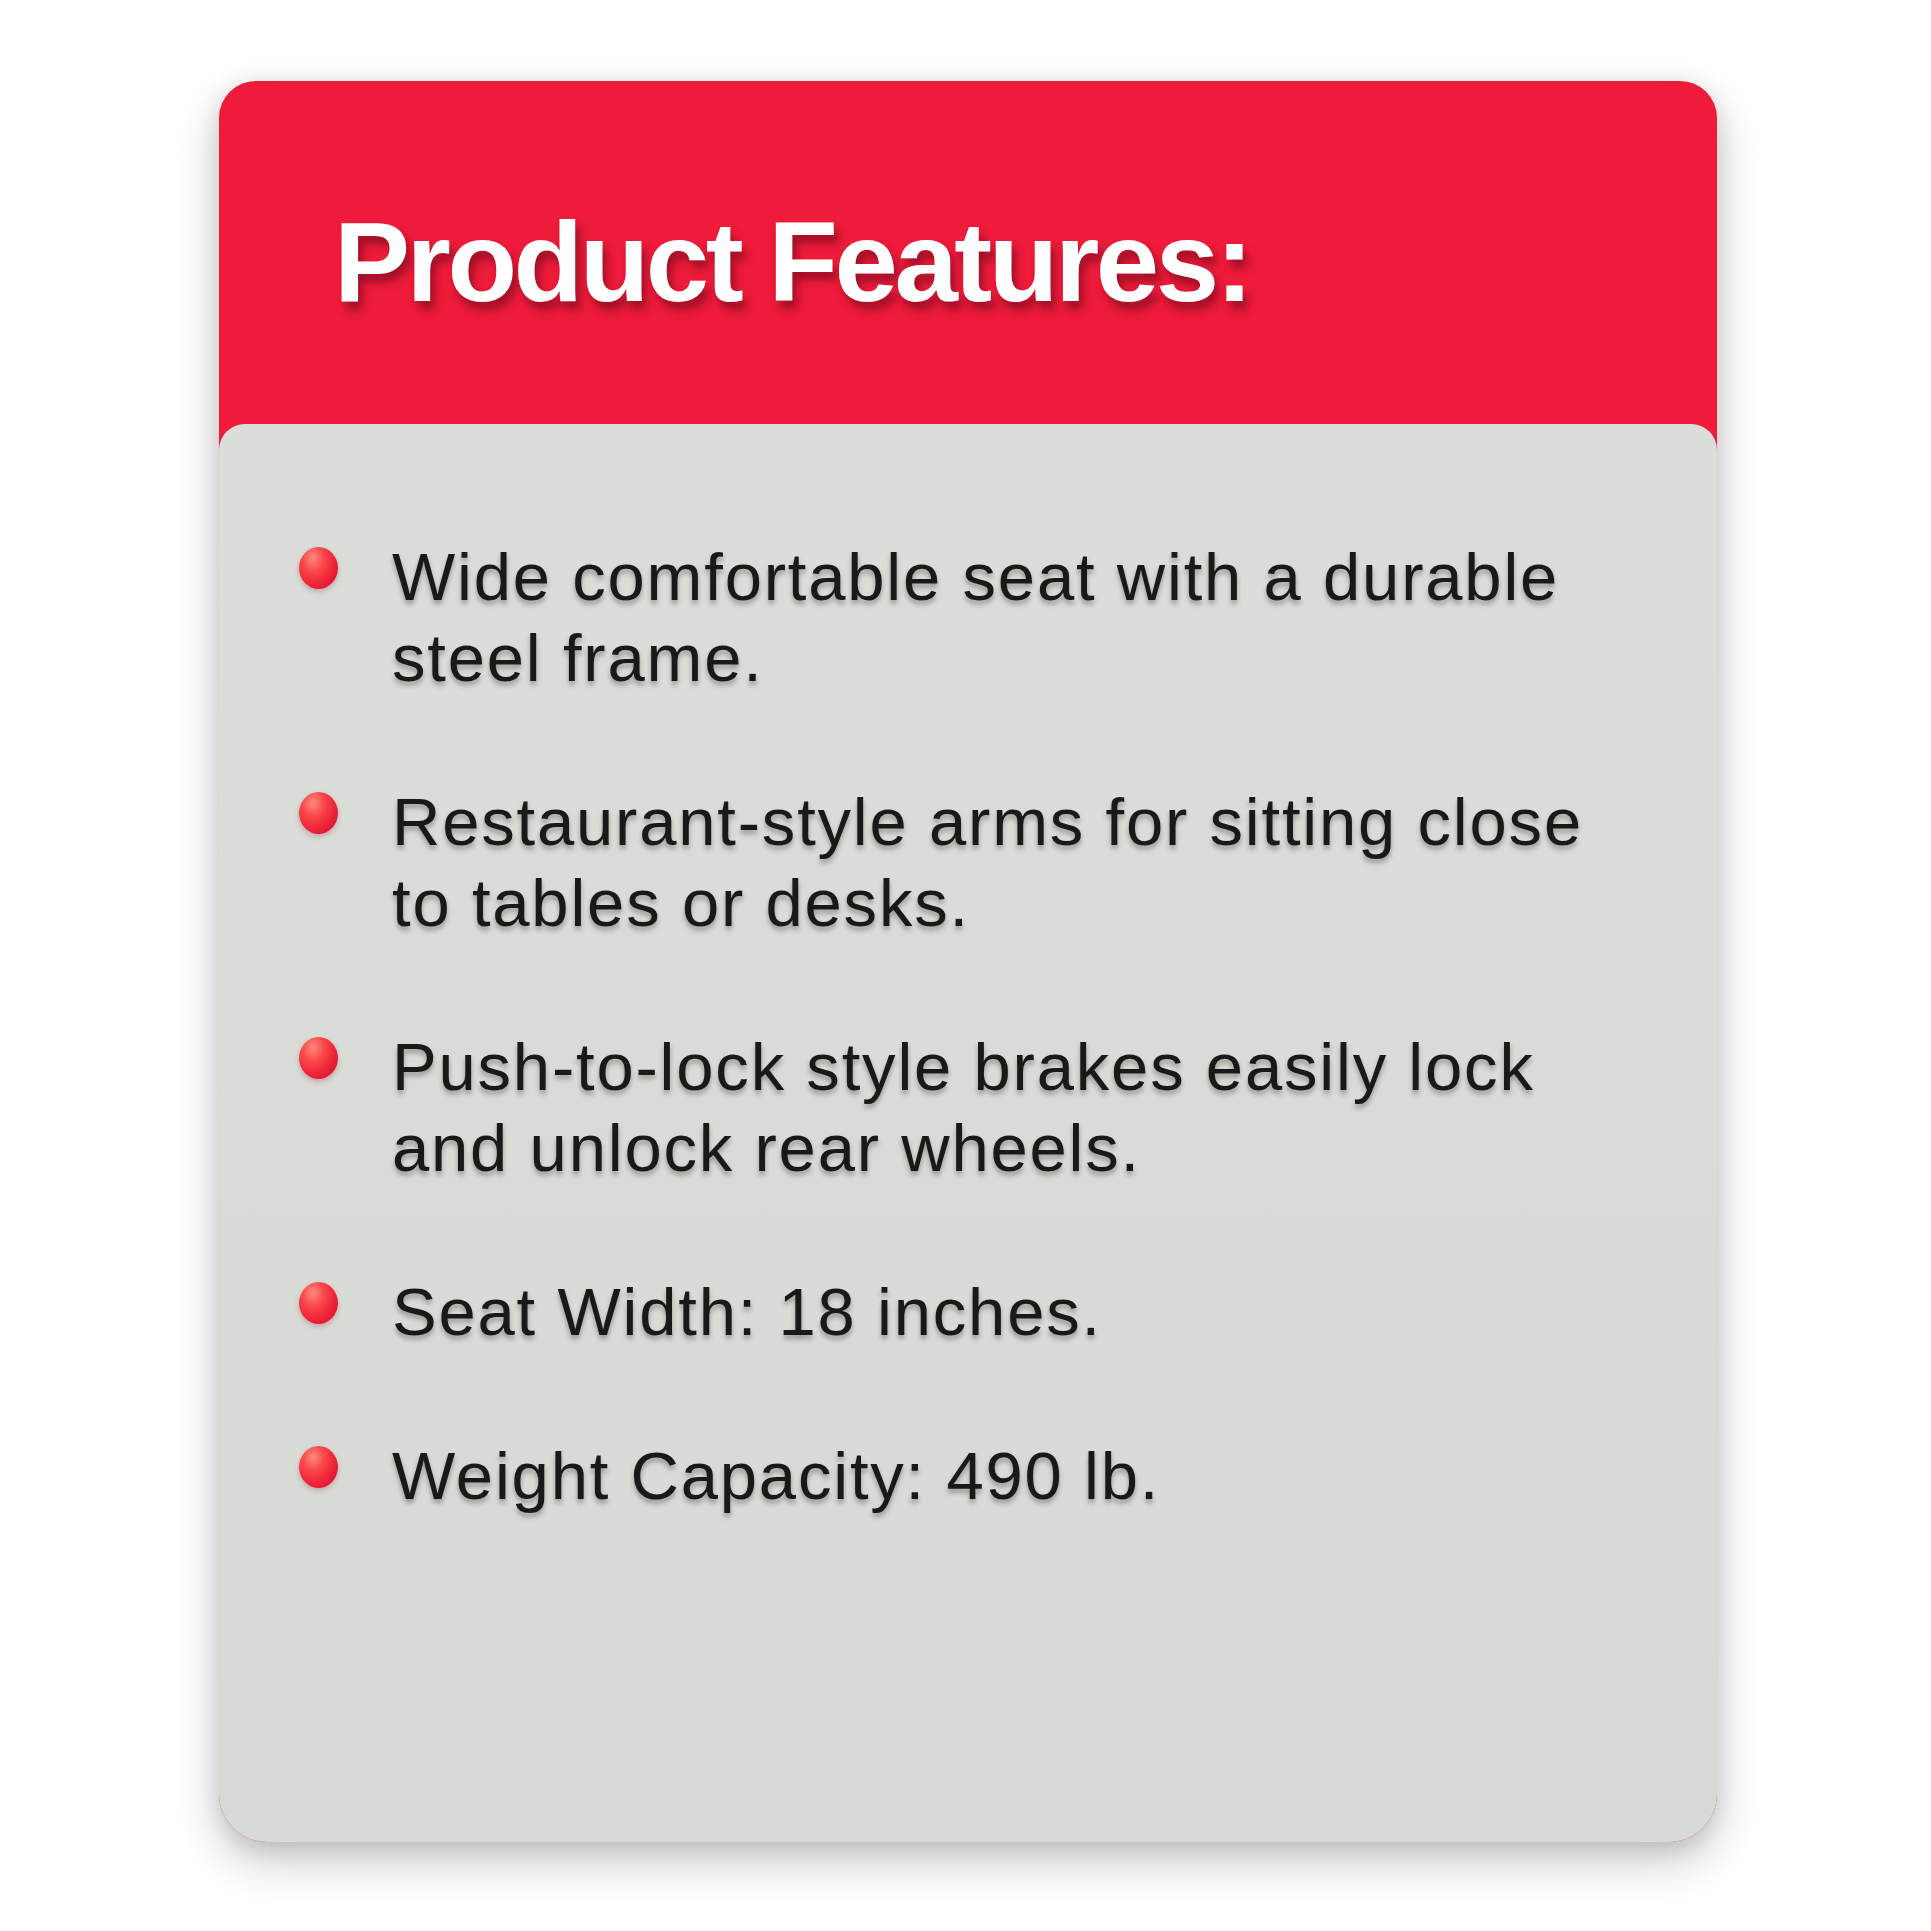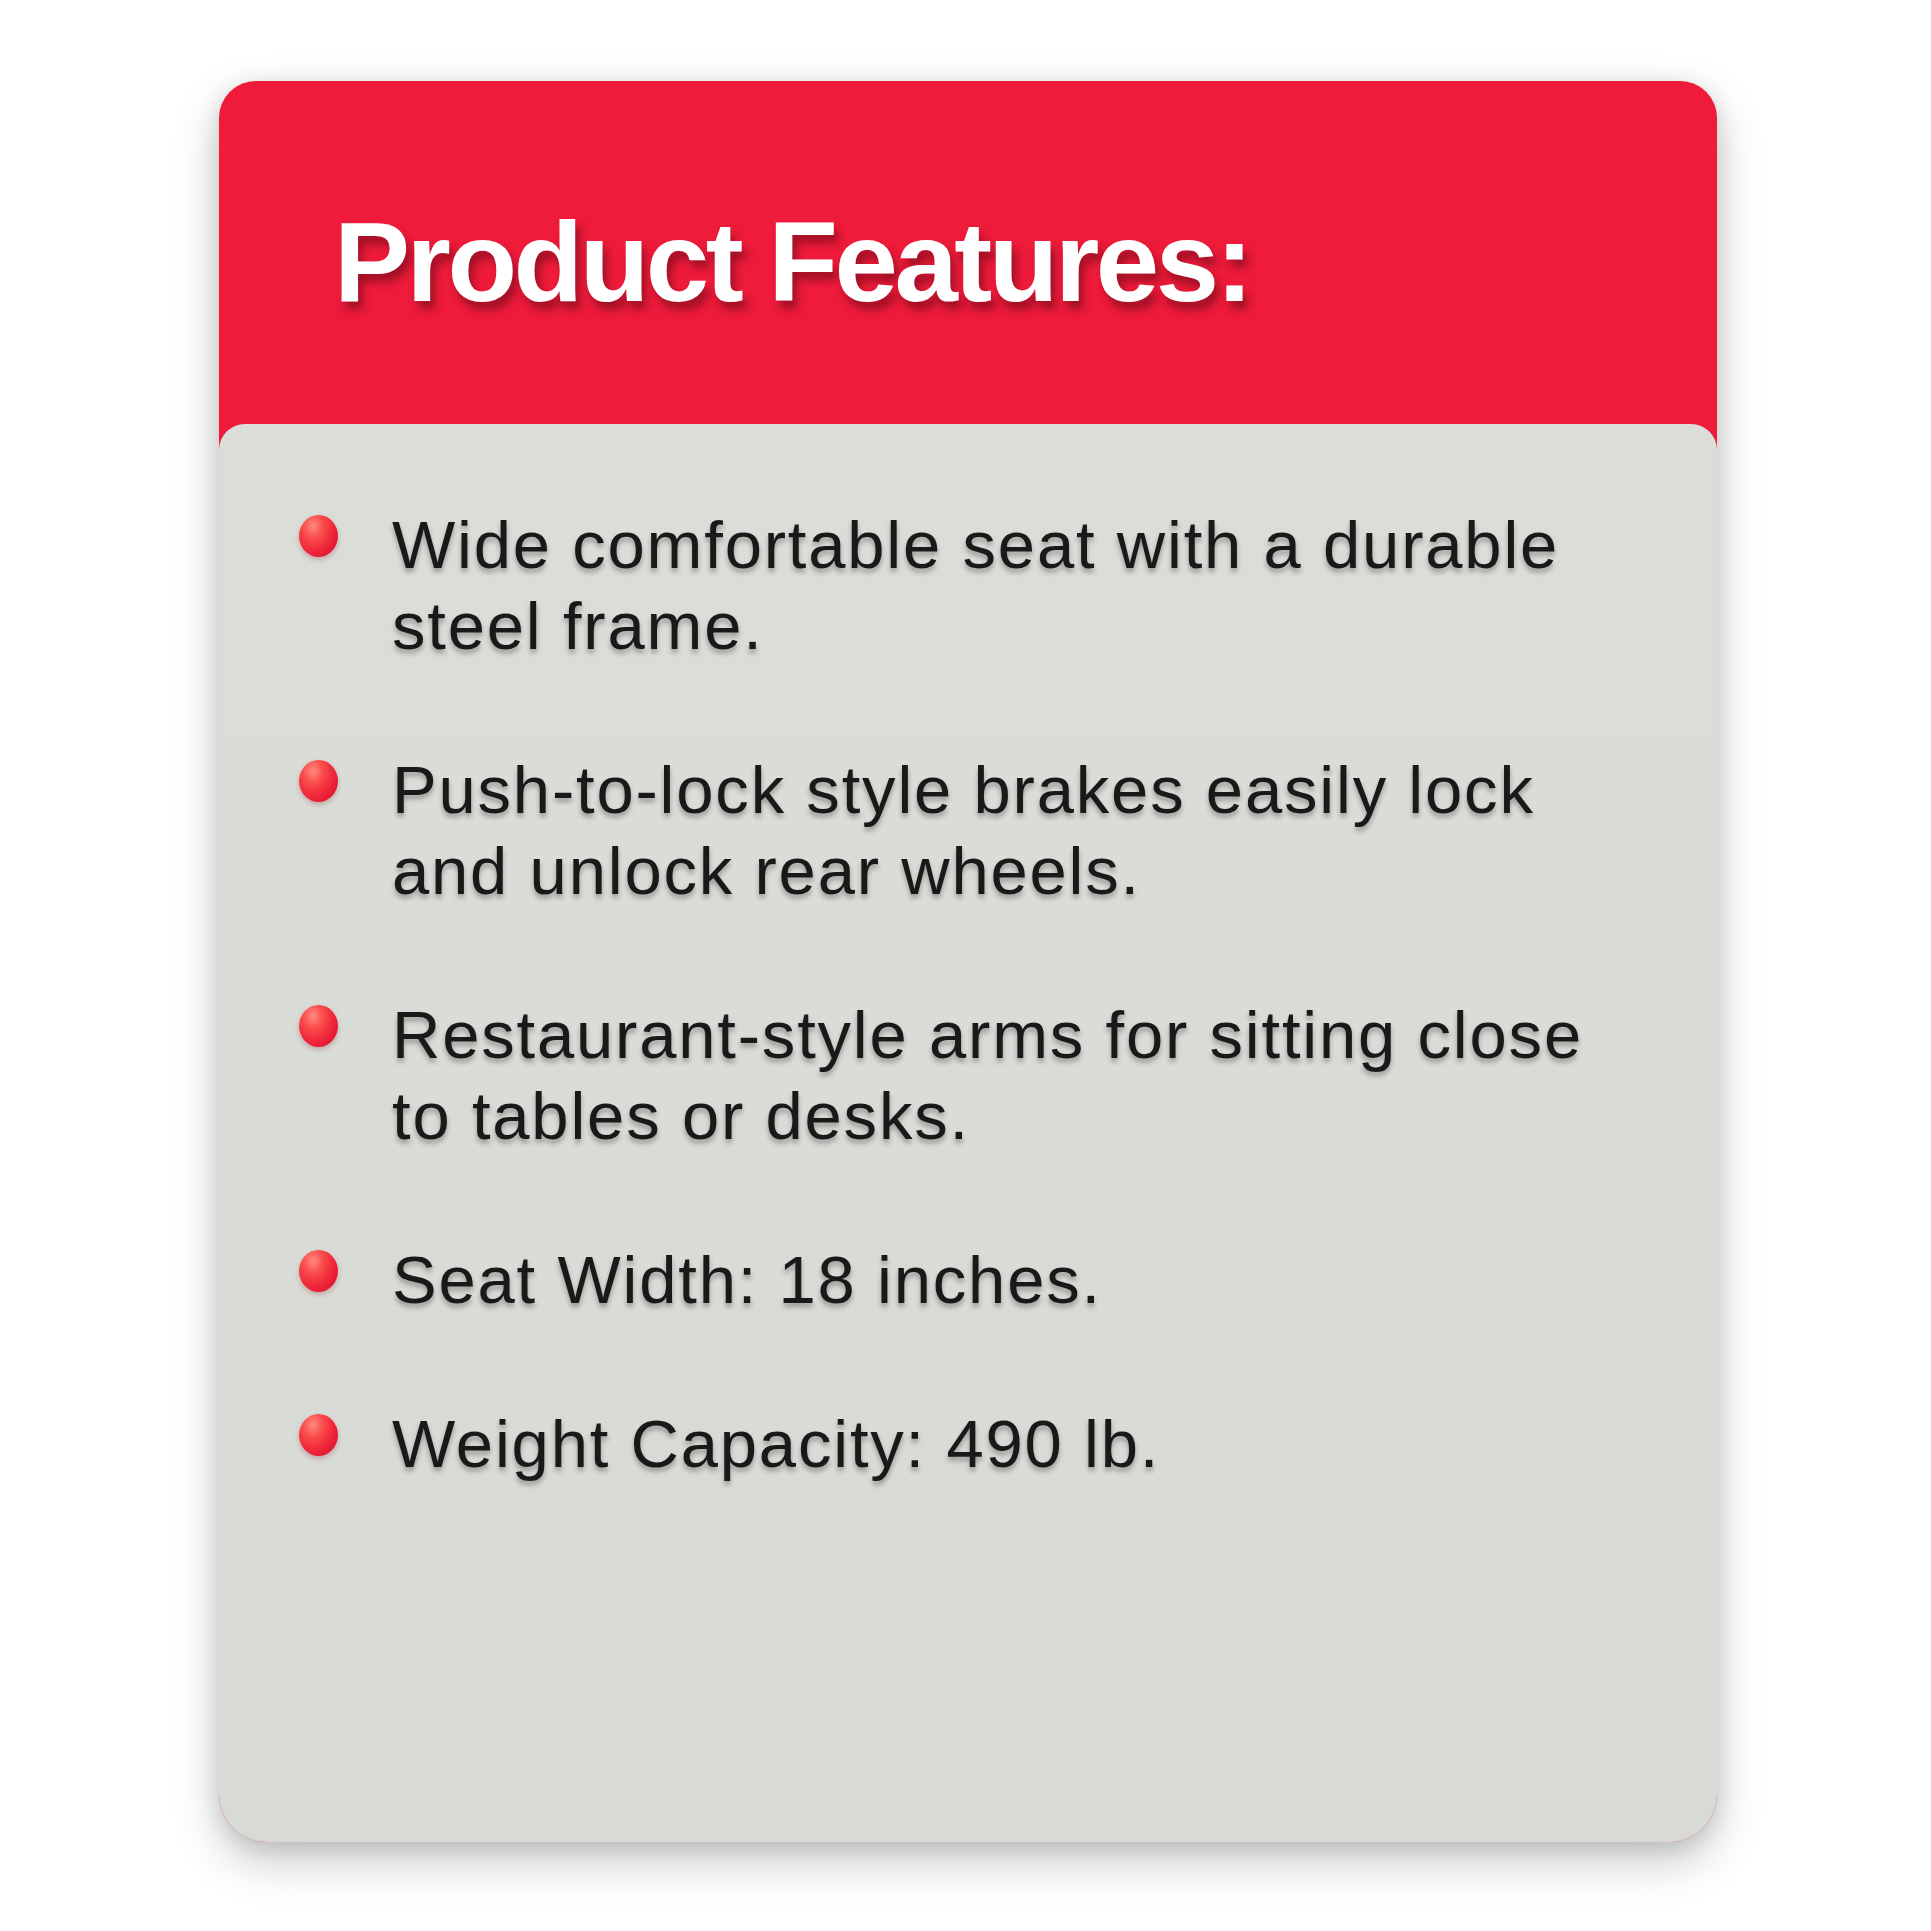--- a/index.html
+++ b/index.html
@@ -53,21 +53,21 @@
     left: 0;
     top: 343px;
     right: 0;
     bottom: 0;
     background: linear-gradient(180deg, #DBDDD8 0%, #D9DBD6 60%, #D8DAD5 100%);
     border-radius: 26px 26px 48px 48px;
   }
   ul.features {
     list-style: none;
     margin: 0;
-    padding: 80px 35px 0 80px;
+    padding: 112px 35px 0 80px;
   }
   li.feature-item {
     display: flex;
     align-items: flex-start;
     margin: 0 0 83px 0;
   }
   .bullet-dot {
     flex: 0 0 auto;
     width: 39px;
     height: 42px;
@@ -100,26 +100,26 @@
     <div class="card-body">
       <ul class="features">
 
         <li class="feature-item">
           <span class="bullet-dot"></span>
           <span class="feature-text">Wide comfortable seat with a durable steel frame.</span>
         </li>
 
         <li class="feature-item">
           <span class="bullet-dot"></span>
-          <span class="feature-text">Push-to-lock style brakes easily lock and unlock rear wheels.</span>
+          <span class="feature-text">Restaurant-style arms for sitting close to tables or desks.</span>
         </li>
 
         <li class="feature-item">
           <span class="bullet-dot"></span>
-          <span class="feature-text">Restaurant-style arms for sitting close to tables or desks.</span>
+          <span class="feature-text">Push-to-lock style brakes easily lock and unlock rear wheels.</span>
         </li>
 
 
         <li class="feature-item">
           <span class="bullet-dot"></span>
           <span class="feature-text">Seat Width: 18 inches.</span>
         </li>
 
         <li class="feature-item">
           <span class="bullet-dot"></span>

